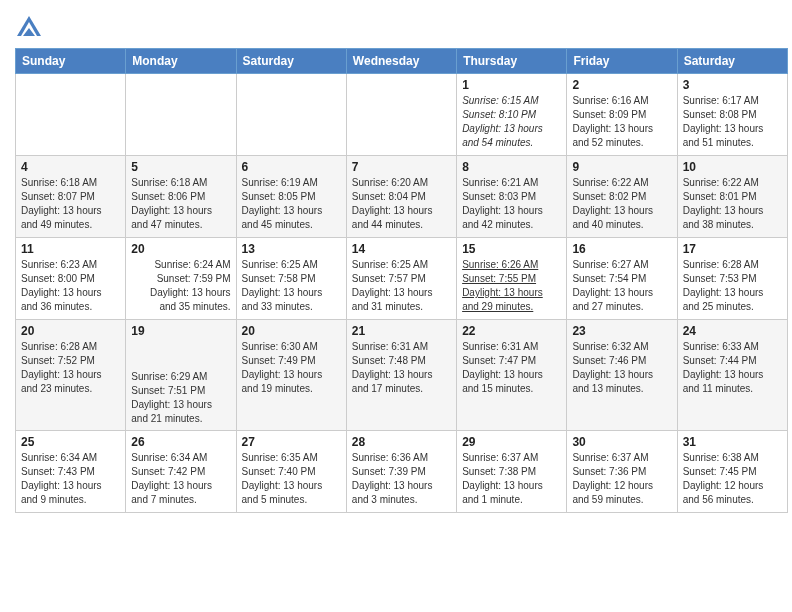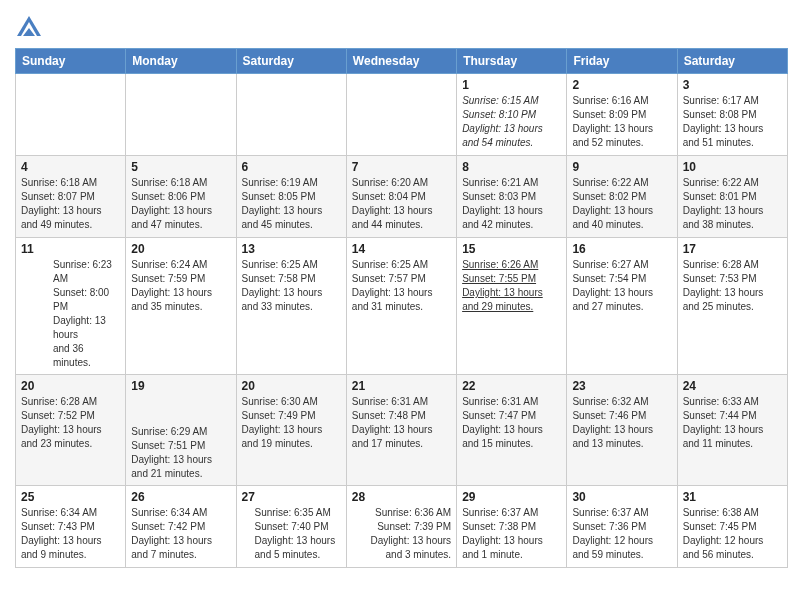--- a/index.html
+++ b/index.html
@@ -208,28 +208,28 @@
             <span class="day-number">10</span>
             <div class="day-info" style="white-space: pre-line;">Sunrise: 6:22 AM
 Sunset: 8:01 PM
 Daylight: 13 hours
 and 38 minutes.</div>
           </td>
         </tr>
         <tr>
           <td>
             <span class="day-number">11</span>
-            <div class="day-info" style="white-space: pre-line; margin-left: 32px;">Sunrise: 6:23 AM
+            <div class="day-info" style="white-space: pre-line;">Sunrise: 6:23 AM
 Sunset: 8:00 PM
 Daylight: 13 hours
 and 36 minutes.</div>
           </td>
           <td>
             <span class="day-number">20</span>
-            <div class="day-info" style="white-space: pre-line;">Sunrise: 6:24 AM
+            <div class="day-info" style="white-space: pre-line; text-align: right;">Sunrise: 6:24 AM
 Sunset: 7:59 PM
 Daylight: 13 hours
 and 35 minutes.</div>
           </td>
           <td>
             <span class="day-number">13</span>
             <div class="day-info" style="white-space: pre-line;">Sunrise: 6:25 AM
 Sunset: 7:58 PM
 Daylight: 13 hours
 and 33 minutes.</div>
@@ -324,28 +324,28 @@
           </td>
           <td>
             <span class="day-number">26</span>
             <div class="day-info" style="white-space: pre-line;">Sunrise: 6:34 AM
 Sunset: 7:42 PM
 Daylight: 13 hours
 and 7 minutes.</div>
           </td>
           <td>
             <span class="day-number">27</span>
-            <div class="day-info" style="white-space: pre-line; margin-left: 13px;">Sunrise: 6:35 AM
+            <div class="day-info" style="white-space: pre-line;">Sunrise: 6:35 AM
 Sunset: 7:40 PM
 Daylight: 13 hours
 and 5 minutes.</div>
           </td>
           <td>
             <span class="day-number">28</span>
-            <div class="day-info" style="white-space: pre-line; text-align: right;">Sunrise: 6:36 AM
+            <div class="day-info" style="white-space: pre-line;">Sunrise: 6:36 AM
 Sunset: 7:39 PM
 Daylight: 13 hours
 and 3 minutes.</div>
           </td>
           <td>
             <span class="day-number">29</span>
             <div class="day-info" style="white-space: pre-line;">Sunrise: 6:37 AM
 Sunset: 7:38 PM
 Daylight: 13 hours
 and 1 minute.</div>

